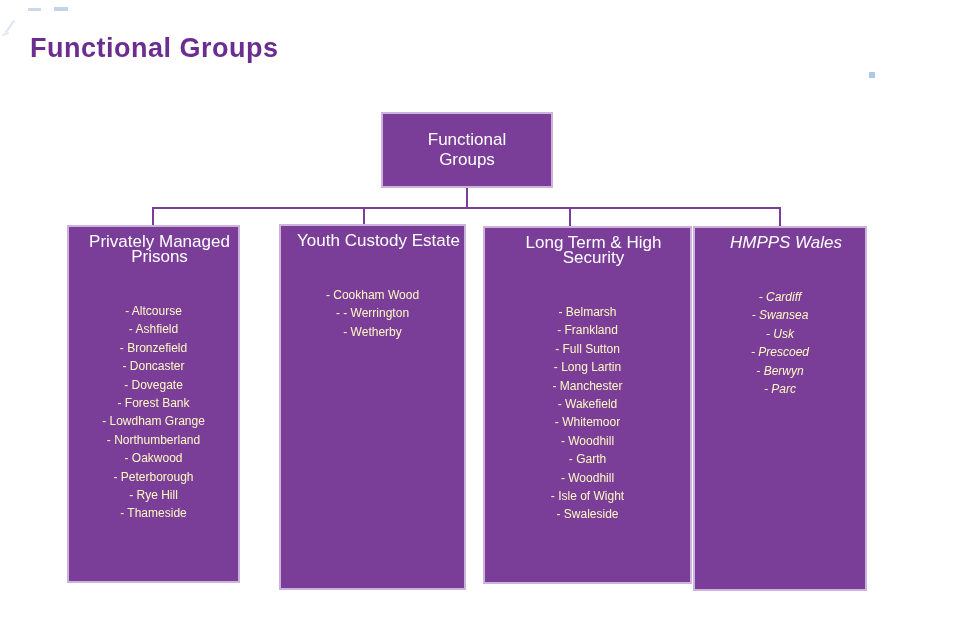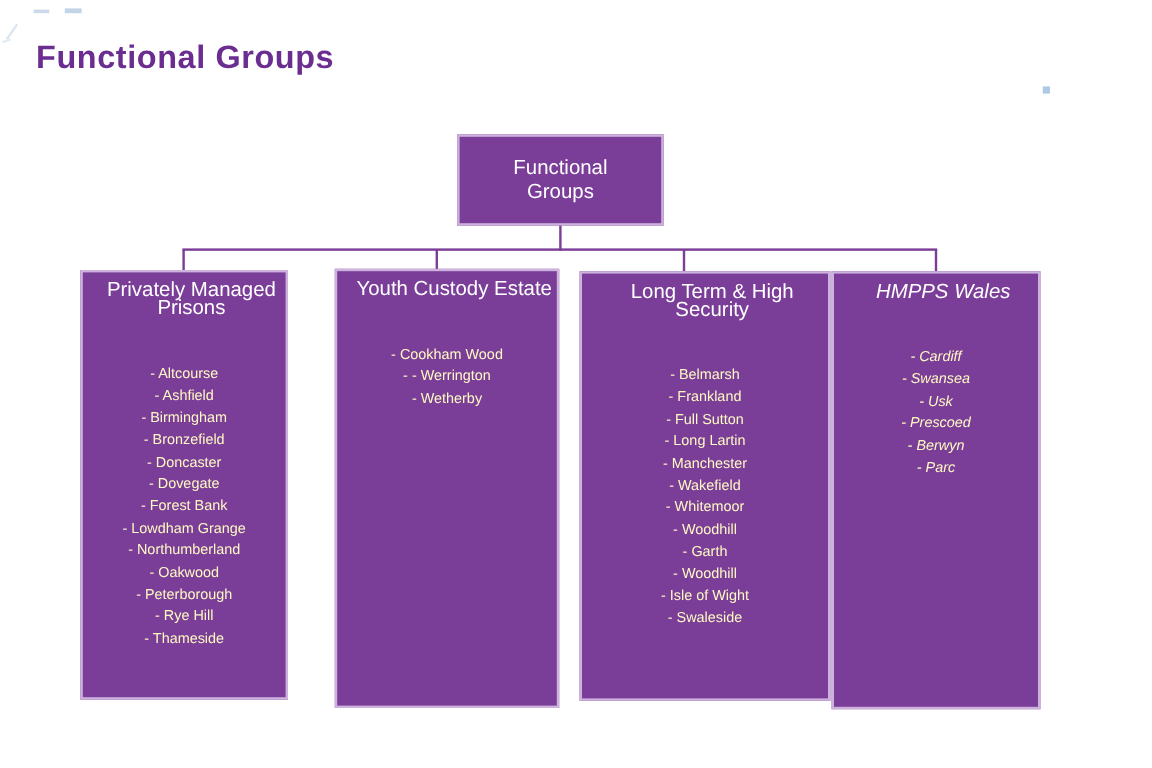--- a/index.html
+++ b/index.html
@@ -104,21 +104,20 @@
   <div class="connector" style="left:152px; top:208px; width:2px; height:18px;"></div>
   <div class="connector" style="left:363px; top:208px; width:2px; height:17px;"></div>
   <div class="connector" style="left:569px; top:208px; width:2px; height:19px;"></div>
   <div class="connector" style="left:779px; top:208px; width:2px; height:19px;"></div>
 
   <div class="group-box" style="left:67px; top:225px; width:173px; height:358px;">
     <div class="group-title">Privately Managed Prisons</div>
     <div class="group-list">
         <div class="list-item">- Altcourse</div>
         <div class="list-item">- Ashfield</div>
-        <div class="list-item">- Birmingham</div>
         <div class="list-item">- Bronzefield</div>
         <div class="list-item">- Doncaster</div>
         <div class="list-item">- Dovegate</div>
         <div class="list-item">- Forest Bank</div>
         <div class="list-item">- Lowdham Grange</div>
         <div class="list-item">- Northumberland</div>
         <div class="list-item">- Oakwood</div>
         <div class="list-item">- Peterborough</div>
         <div class="list-item">- Rye Hill</div>
         <div class="list-item">- Thameside</div>

